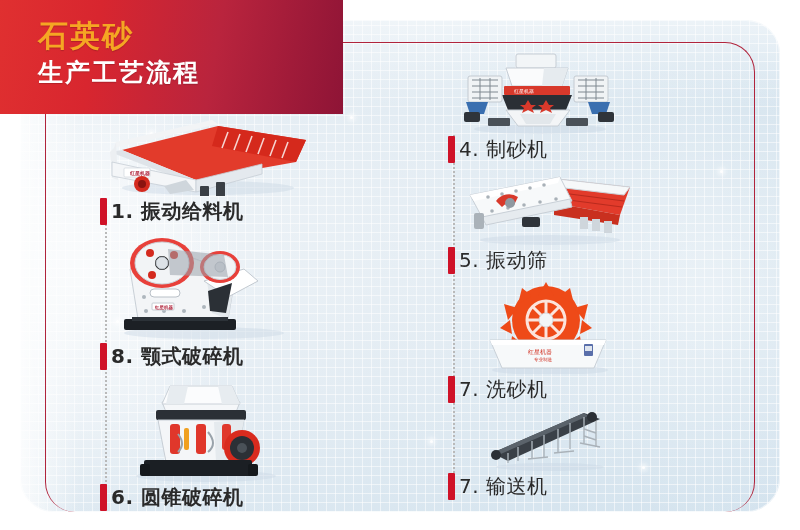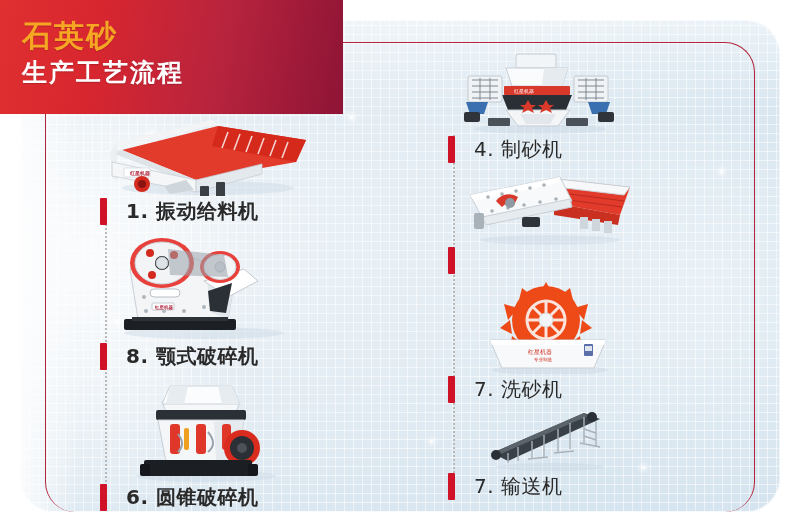--- a/index.html
+++ b/index.html
@@ -50,39 +50,39 @@
     border:1.4px solid #b0243c; border-radius:30px;
     border-bottom:none; border-right:1.4px solid #b0243c;
     pointer-events:none;
   }
 
   
   #banner{
     position:absolute; left:0; top:0; width:343px; height:114px;
     background:linear-gradient(100deg,#e03030 0%,#d8262f 28%,#b9243d 62%,#8e1436 100%);
     z-index:9;
-    padding:18px 0 0 22px;
+    padding:18px 0 0 38px;
   }
   .t1{ font-size:30px; font-weight:bold; color:#f5a623; letter-spacing:2px;
        line-height:36px; text-shadow:0 1px 1px rgba(0,0,0,.18); }
   .t2{ font-size:25px; font-weight:bold; color:#ffffff; letter-spacing:2px;
        line-height:34px; margin-top:4px; text-shadow:0 1px 1px rgba(0,0,0,.18);font-family:Liberation Mono, monospace; }
 
   
   .col{ position:absolute; z-index:5; }
   #colL{ left:100px; top:118px; width:300px;font-weight:bold; }
   #colR{ left:448px; top:52px;  width:300px; }
 
   .dotline{ position:absolute; width:0; border-left:2px dotted #b9b9b9; z-index:4; }
   #dotL{ left:105px; top:200px; height:290px; }
   #dotR{ left:453px; top:135px; height:350px; }
 
   .step{ position:relative; }
   .art{ position:relative; display:block; }
-  .lbl{ display:flex; align-items:center; gap:19px; margin-top:2px; }
+  .lbl{ display:flex; align-items:center; gap:4px; margin-top:2px; }
   .bar{ width:7px; height:27px; background:#cf1228; border-radius:1px; flex:none; }
   .txt{ font-size:20px; color:#2a2a2a; letter-spacing:.5px; white-space:nowrap;
         font-family:"DejaVu Sans","Liberation Sans",sans-serif; }
 
   svg{ display:block; }
 </style>
 </head>
 <body>
 
 <div id="stage">
@@ -295,20 +295,21 @@
           <rect x="60" y="44" width="18" height="10" rx="2" fill="#2f343a"></rect>
           <g fill="#cfd6dc">
             <rect x="118" y="44" width="8" height="12"></rect>
               <rect x="130" y="46" width="8" height="12"></rect>
             <rect x="142" y="48" width="8" height="12"></rect>
           </g>
         </svg>
       </div>
       <div class="lbl">
         <span class="bar"></span>
+        <span class="txt">5. 振动筛</span>
       </div>
     </div>
 
     <div class="step" style="margin-top:8px;">
       <div class="art" style="margin-left:36px;">
         <svg width="135" height="92" viewBox="0 0 135 92">
           <ellipse cx="66" cy="88" rx="58" ry="5" fill="#c9d8e4" opacity=".45"></ellipse>
           <g fill="#ee4a18">
             <circle cx="62" cy="38" r="34"></circle>
           </g>

